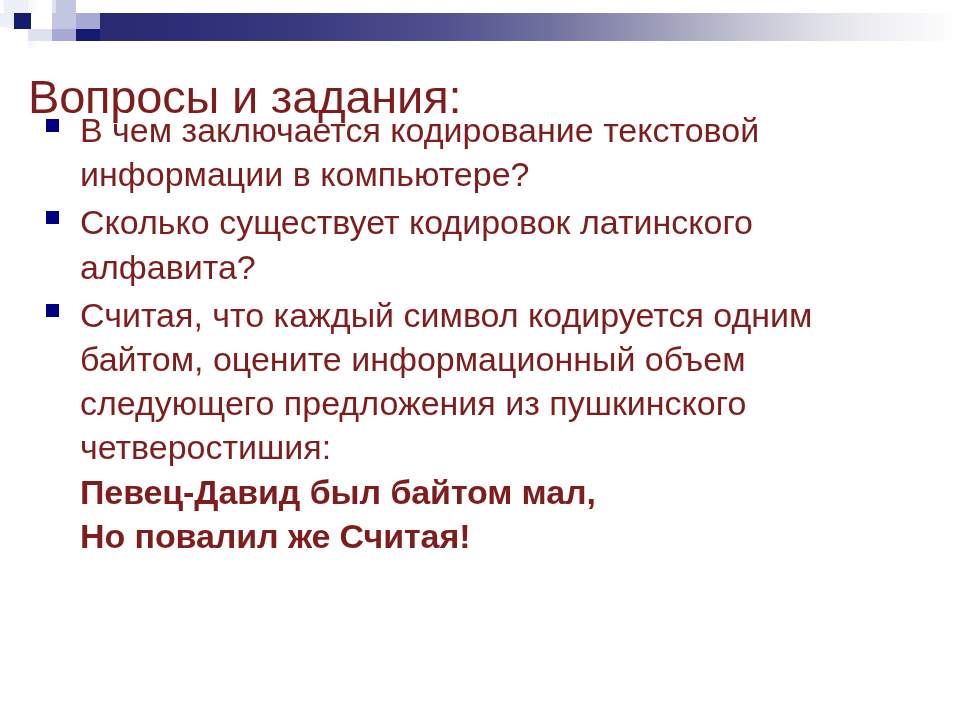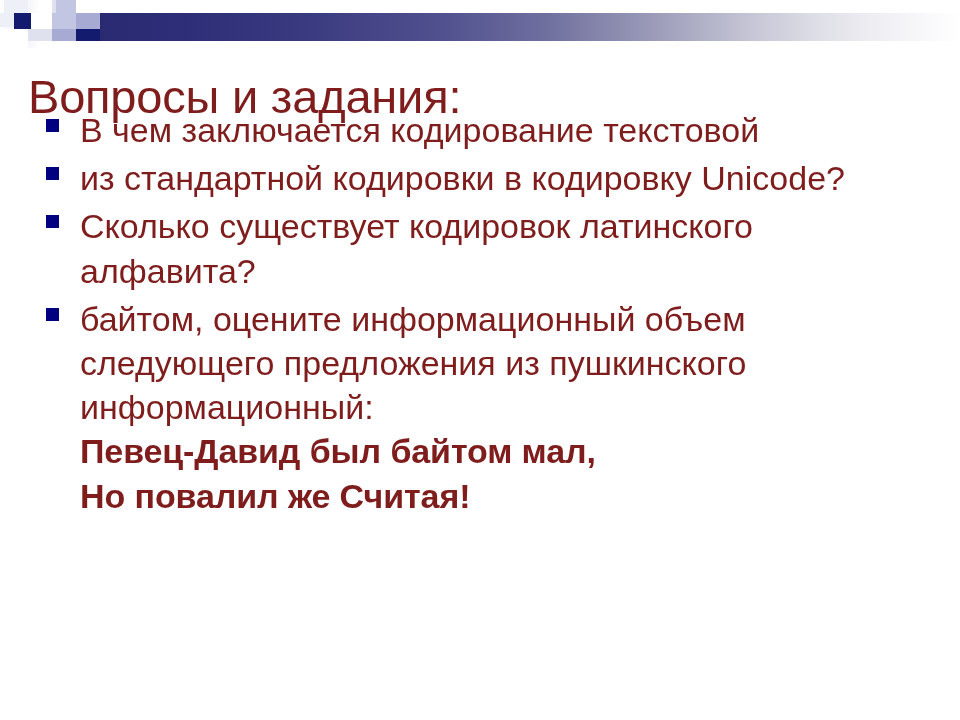--- a/index.html
+++ b/index.html
@@ -152,37 +152,38 @@
     <div class="grad-bar"></div>
   </div>
 
   <h1 class="title">Вопросы и задания:</h1>
 
   <div class="body">
 
     <div class="bullet-item">
       <span class="bullet-marker"></span>
       <span class="bullet-line">В чем заключается кодирование текстовой</span>
+      <span class="bullet-line">информации в компьютере?</span>
     </div>
 
     <div class="bullet-item">
       <span class="bullet-marker"></span>
-      <span class="bullet-line">из стандартной кодировки в кодировку Unicode?</span>
     </div>
 
     <div class="bullet-item">
       <span class="bullet-marker"></span>
       <span class="bullet-line">Сколько существует кодировок латинского</span>
       <span class="bullet-line">алфавита?</span>
     </div>
 
 
     <div class="bullet-item">
       <span class="bullet-marker"></span>
+      <span class="bullet-line">Считая, что каждый символ кодируется одним</span>
       <span class="bullet-line">байтом, оцените информационный объем</span>
       <span class="bullet-line">следующего предложения из пушкинского</span>
-      <span class="bullet-line">информационный:</span>
+      <span class="bullet-line">четверостишия:</span>
       <span class="verse">Певец-Давид был байтом мал,</span>
       <span class="verse">Но повалил же Считая!</span>
     </div>
 
   </div>
 </div>
 
 </body></html>

